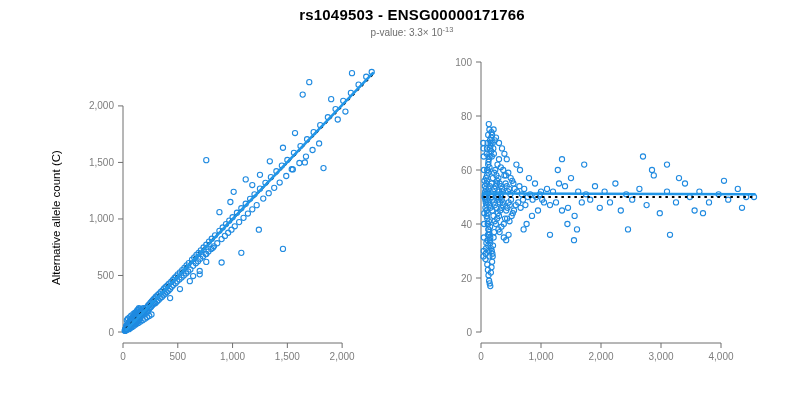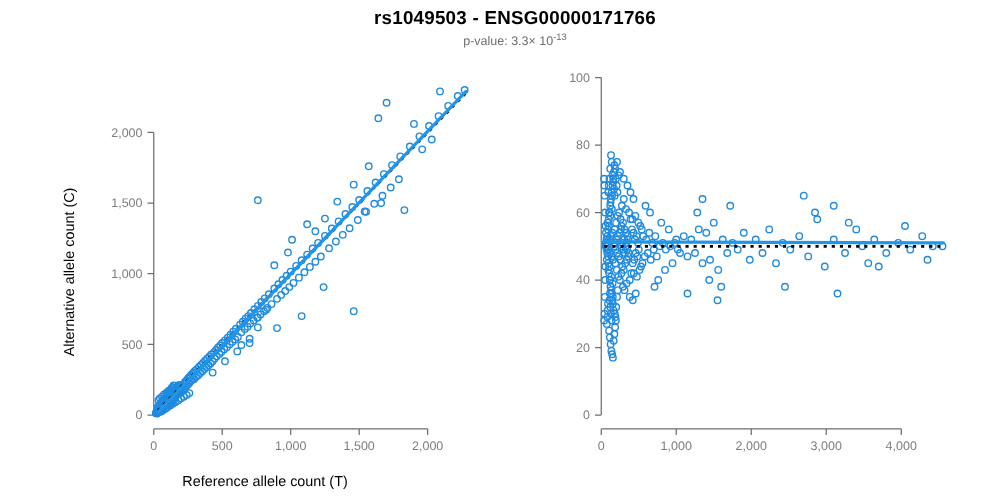--- a/index.html
+++ b/index.html
@@ -368,21 +368,20 @@
           <circle cx="339.99" cy="73.13" r="2.6" class="pt"></circle>
           <circle cx="158.11" cy="298.09" r="2.6" class="pt"></circle>
           <circle cx="167.97" cy="289.04" r="2.6" class="pt"></circle>
           <circle cx="177.83" cy="281.13" r="2.6" class="pt"></circle>
           <circle cx="187.70" cy="274.35" r="2.6" class="pt"></circle>
         </g>
         <line x1="114.28695652173913" y1="328.60869565217394" x2="360.8086956521739" y2="74.26086956521738" class="refline"></line>
         <line x1="114.28695652173913" y1="329.7391304347826" x2="360.8086956521739" y2="73.13043478260869" class="fitline"></line>
       </svg>
     <div class="axis-title-y" id="ytitle-left">Alternative allele count (C)</div>
-    <div class="axis-title-x">Reference allele count (T)</div>
   </div>
 
   <div class="panel" id="panel-right">
     <svg id="svg-right" width="400" height="400">
         <path d="M 69 332 L 69 62 M 69 332 L 64 332 M 69 278 L 64 278 M 69 224 L 64 224 M 69 170 L 64 170 M 69 116 L 64 116 M 69 62 L 64 62" class="spine"></path>
         <path d="M 69 343 L 309 343 M 69 343 L 69 348 M 129 343 L 129 348 M 189 343 L 189 348 M 249 343 L 249 348 M 309 343 L 309 348" class="spine"></path>
         <text x="60" y="335.5" class="tick-label" text-anchor="end">0</text>
         <text x="60" y="281.5" class="tick-label" text-anchor="end">20</text>
         <text x="60" y="227.5" class="tick-label" text-anchor="end">40</text>
         <text x="60" y="173.5" class="tick-label" text-anchor="end">60</text>

